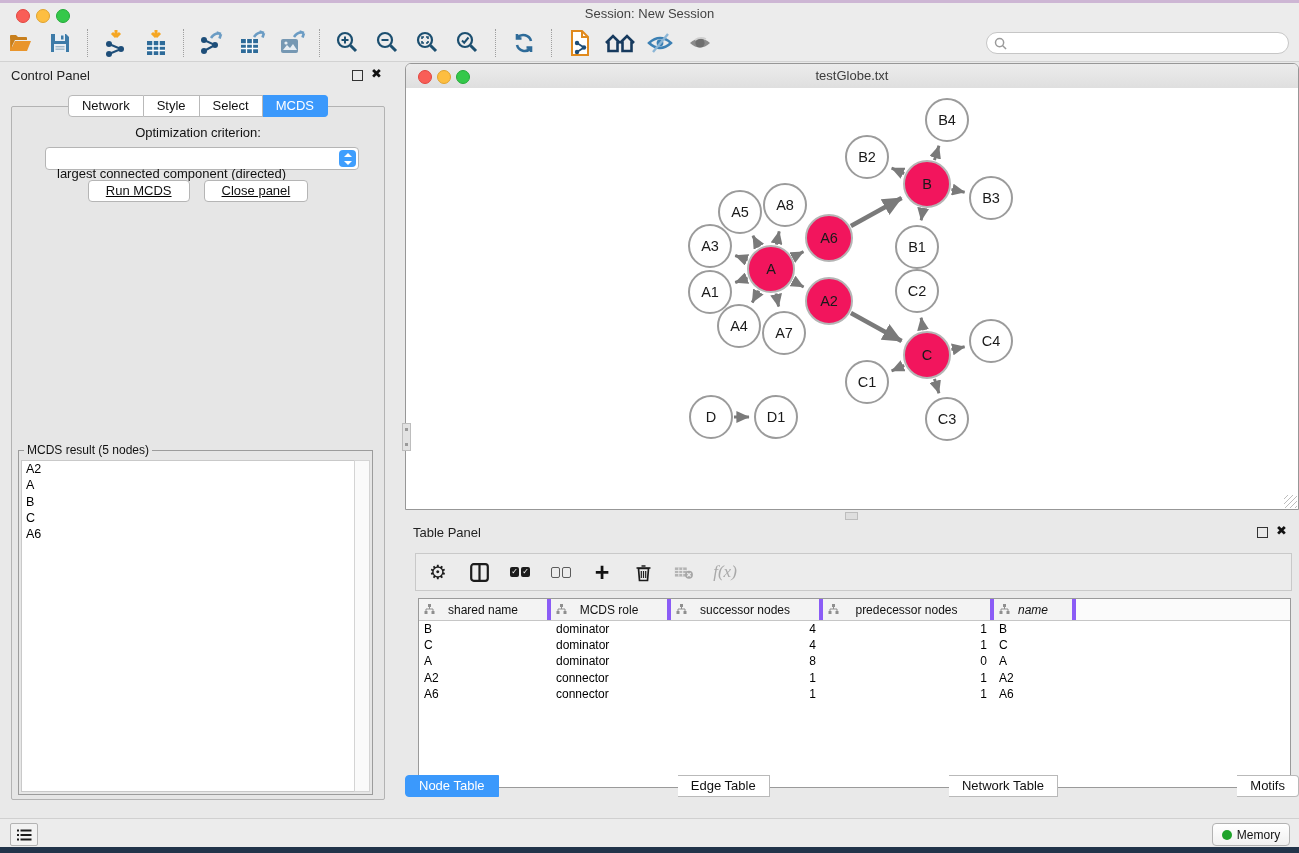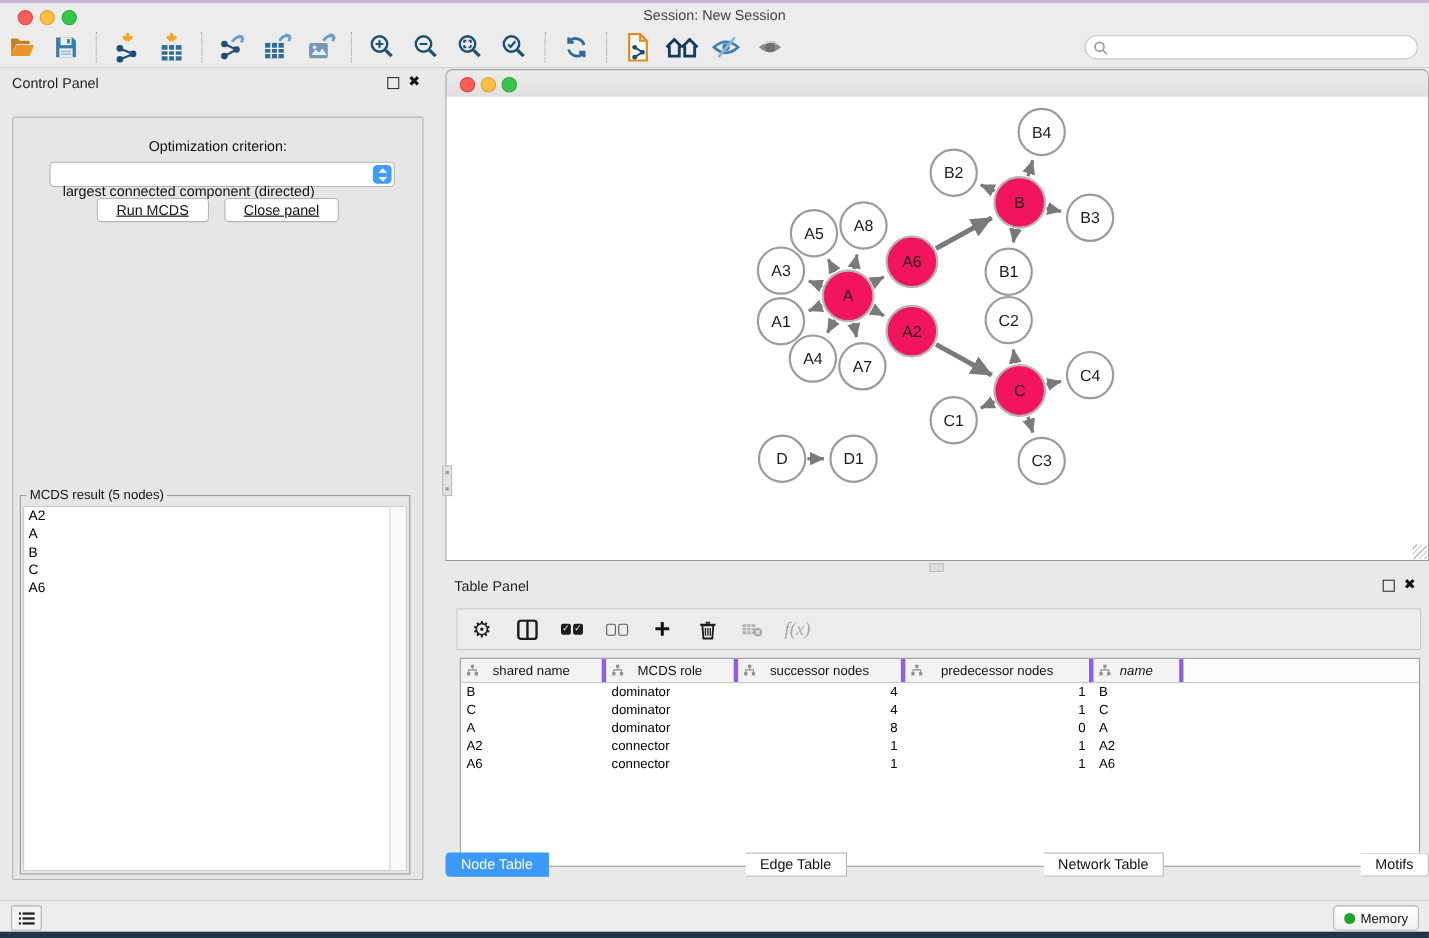--- a/index.html
+++ b/index.html
@@ -239,20 +239,26 @@
     <input type="text" placeholder="" style="">
   </div>
 </div>
 
 <div class="control-panel">
   <div class="panel-head">
     <span class="ptitle">Control Panel</span>
     <span class="float-btn" style="right:30px"></span>
     <span class="close-btn" style="right:11px">✖</span>
   </div>
+  <div class="cp-tabs" id="cp-tabs">
+      <div class="tab">Network</div>
+      <div class="tab">Style</div>
+      <div class="tab">Select</div>
+      <div class="tab active">MCDS</div>
+    </div>
   <div class="cp-content">
     <div class="opt-label">Optimization criterion:</div>
     <div class="opt-select">
       <span class="sel-text">largest connected component (directed)</span>
       <span class="sel-stepper">
           <i class="up"></i>
           <i class="down"></i>
         </span>
     </div>
     <div class="btn-row">
@@ -271,20 +277,21 @@
       <div class="result-scroll"></div>
     </div>
   </div>
 </div>
 
 <div class="net-window">
   <div class="net-titlebar">
     <span class="tl red" style="left:12px;top:6px"></span>
     <span class="tl yellow" style="left:31px;top:6px"></span>
     <span class="tl green" style="left:50px;top:6px"></span>
+    <div class="title">testGlobe.txt</div>
   </div>
   <div class="net-canvas">
     <svg id="graph-svg" width="892" height="421" viewBox="0 0 892 421">
       <defs>
         <marker id="arrow" markerWidth="4.6" markerHeight="4" refX="4.2" refY="2" orient="auto">
           <path d="M0,0 L4.4,2 L0,4 Z" fill="#7a7a7a"></path>
         </marker>
       </defs>
       <g id="edges-layer">
           <line x1="341.6075678401552" y1="189.82009737174477" x2="329.26382673263237" y2="194.47429483851565" stroke="#7a7a7a" stroke-width="3" marker-end="url(#arrow)"></line>

